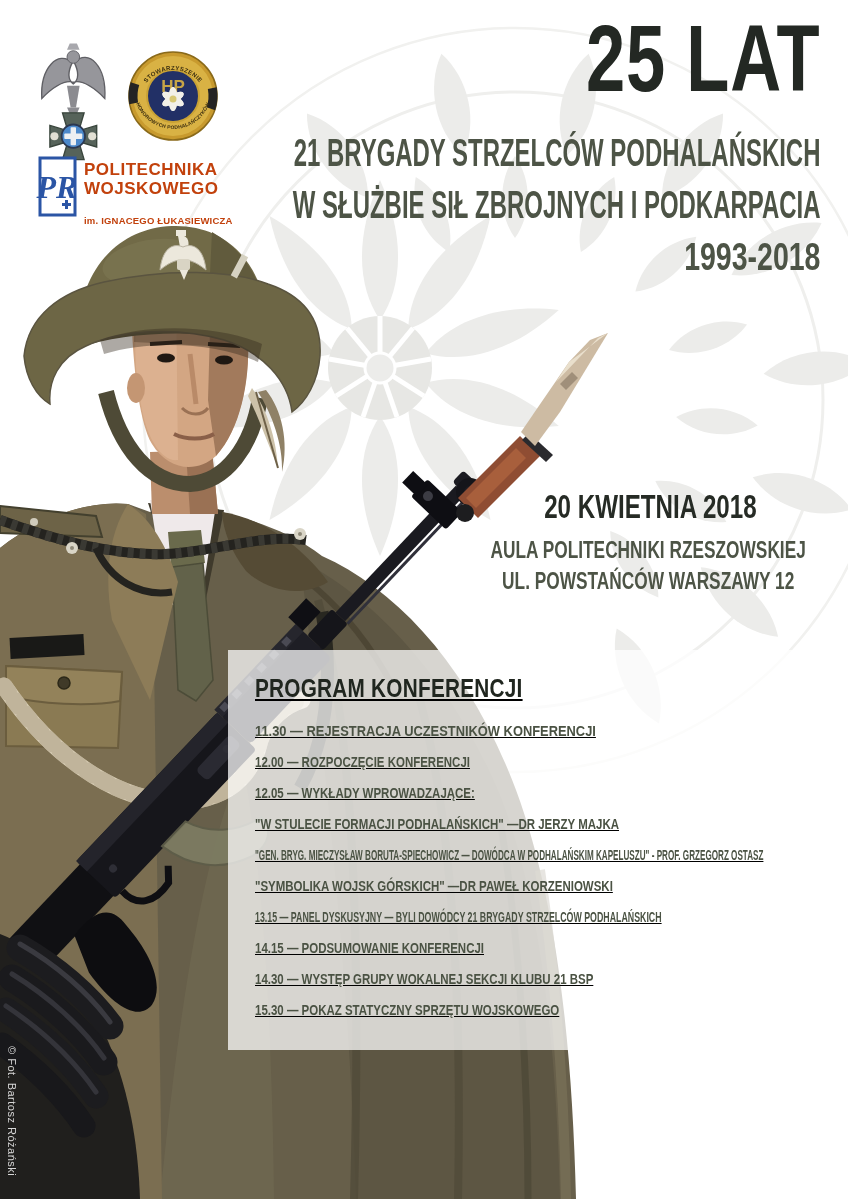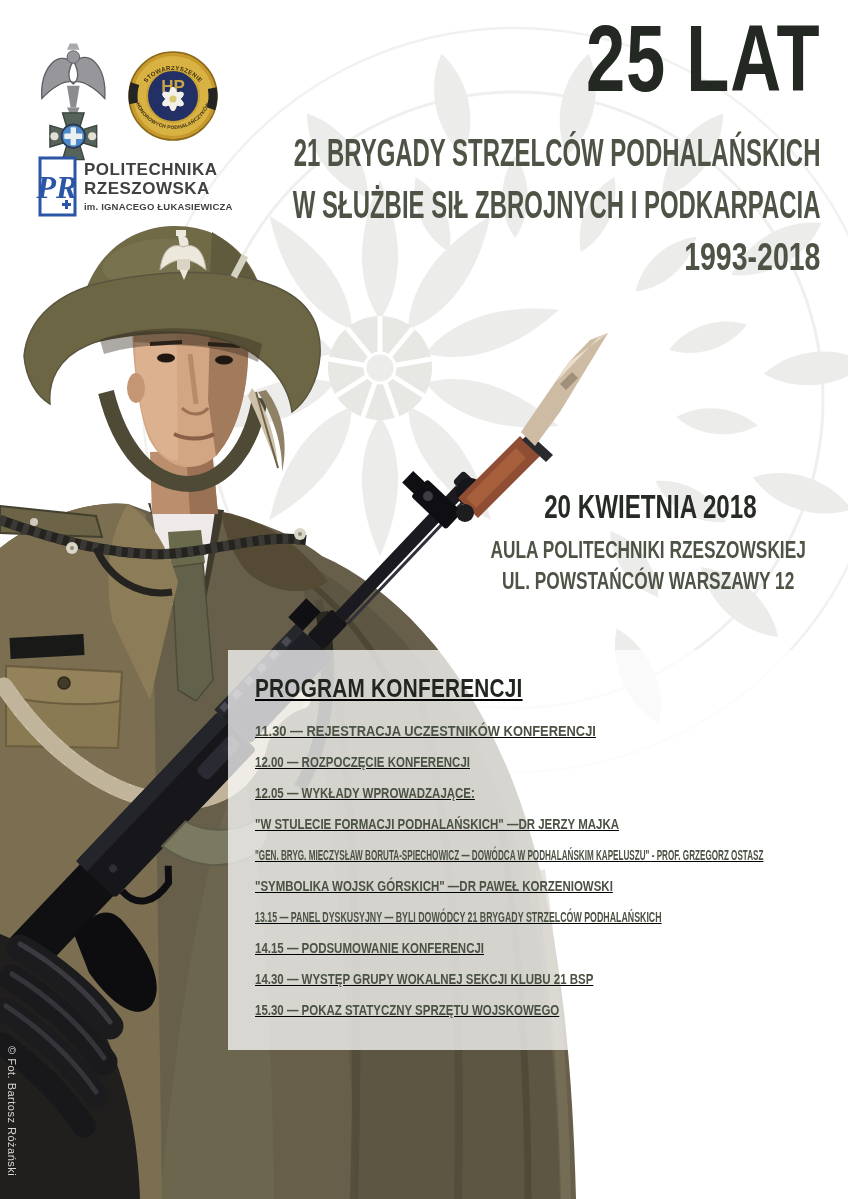--- a/index.html
+++ b/index.html
@@ -14,23 +14,23 @@
     font-size:94px;font-weight:bold;color:#232823;letter-spacing:1px;
     transform:scaleX(.75);transform-origin:100% 0;white-space:nowrap;
   }
   .subtitle{position:absolute;right:28px;top:127px;text-align:right;color:#4d5446;}
   .subtitle .sub-line{
     display:block;font-weight:bold;font-size:38px;line-height:52px;white-space:nowrap;
     transform:scaleX(.63);transform-origin:100% 50%;
   }
   .subtitle .sub-line:nth-child(3){transform:scaleX(.75);}
   
-  .uni-text{position:absolute;left:84px;top:160px;color:#404040;}
+  .uni-text{position:absolute;left:84px;top:160px;color:#c2410c;}
   .uni-line{font-weight:bold;font-size:17px;line-height:19px;letter-spacing:.5px;white-space:nowrap;}
-  .uni-line-small{font-weight:bold;font-size:9.5px;line-height:12px;margin-top:3px;letter-spacing:.2px;white-space:nowrap;}
+  .uni-line-small{font-weight:bold;font-size:9.5px;line-height:12px;margin-top:17px;letter-spacing:.2px;white-space:nowrap;}
   
   .event-block{position:absolute;right:42px;top:487px;text-align:center;}
   .event-date{
     font-size:34px;font-weight:bold;color:#262b25;line-height:38px;white-space:nowrap;
     transform:scaleX(.71);transform-origin:100% 50%;margin-bottom:9px;
   }
   .event-venue{
     font-size:24px;font-weight:bold;color:#4d5446;line-height:31px;white-space:nowrap;
     transform:scaleX(.72);transform-origin:100% 50%;
   }
@@ -339,21 +339,21 @@
 
   <div class="title">25 LAT</div>
   <div class="subtitle">
     <span class="sub-line">21 BRYGADY STRZELCÓW PODHALAŃSKICH</span>
     <span class="sub-line">W SŁUŻBIE SIŁ ZBROJNYCH I PODKARPACIA</span>
     <span class="sub-line">1993-2018</span>
   </div>
 
   <div class="uni-text">
     <div class="uni-line">POLITECHNIKA</div>
-    <div class="uni-line">RZESZOWSKA</div>
+    <div class="uni-line">WOJSKOWEGO</div>
     <div class="uni-line-small">im. IGNACEGO ŁUKASIEWICZA</div>
   </div>
 
   <div class="event-block">
     <div class="event-date">20 KWIETNIA 2018</div>
     <div class="event-venue">AULA POLITECHNIKI RZESZOWSKIEJ</div>
     <div class="event-venue">UL. POWSTAŃCÓW WARSZAWY 12</div>
   </div>
 
   <section class="program-panel">

